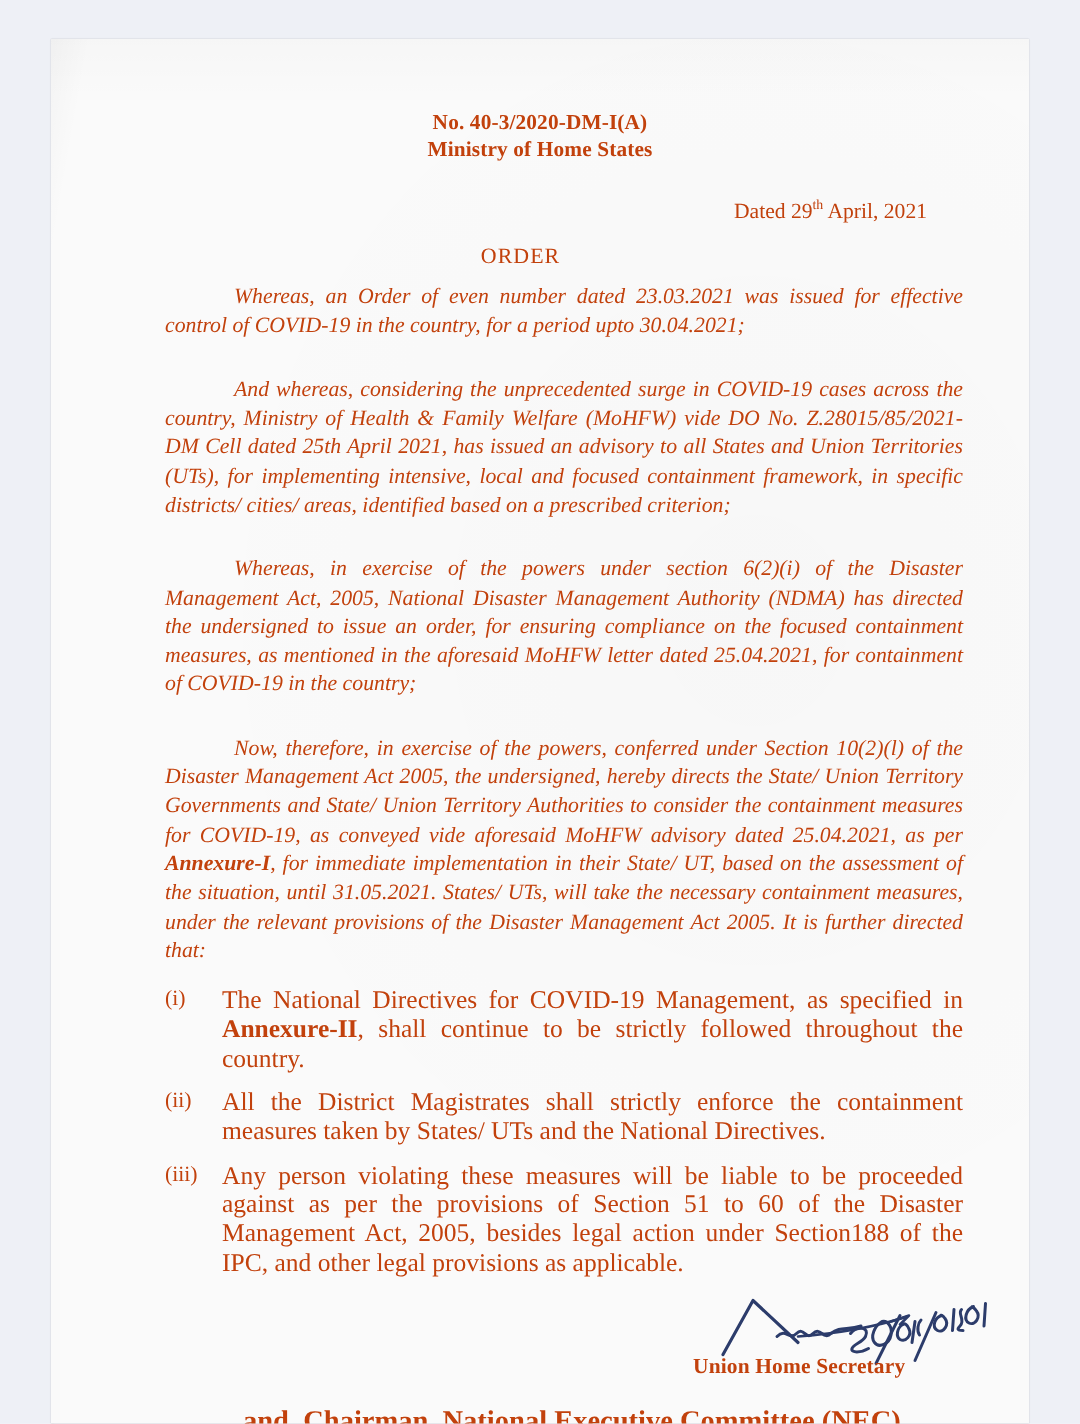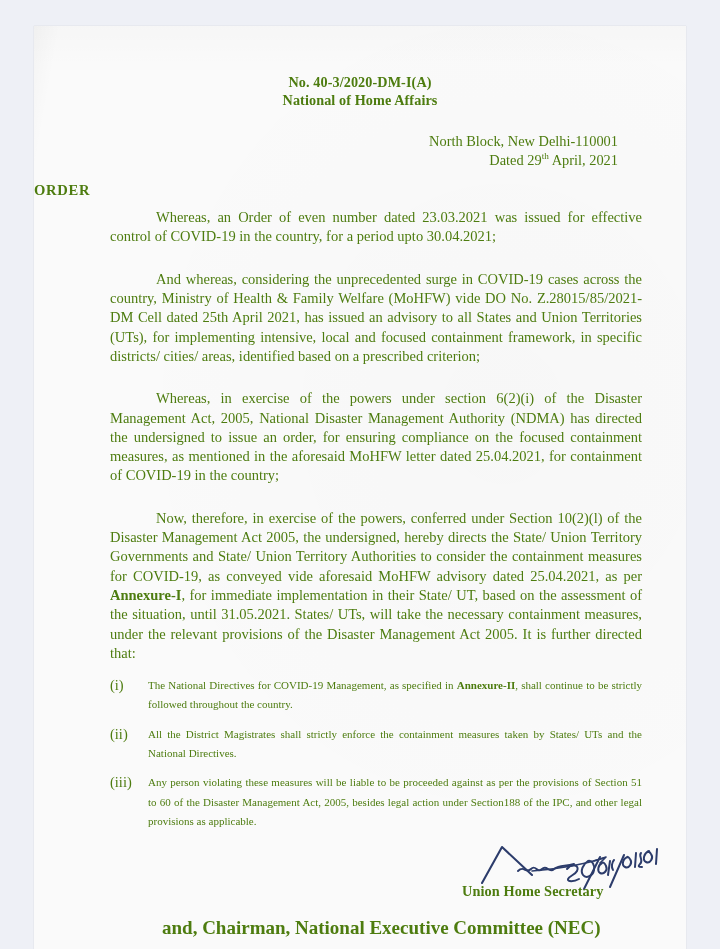--- a/index.html
+++ b/index.html
@@ -50,21 +50,21 @@
     height: 923px;
     background: linear-gradient(90deg, rgba(0,0,0,0.10), rgba(0,0,0,0.00));
   }
 
   .doc-body {
     position: absolute;
     left: 0;
     top: 0;
     width: 652px;
     height: 923px;
-    color: #4d7c0f;
+    color: #c2410c;
   }
 
   
   .ref-head {
     text-align: center;
     font-weight: bold;
     font-size: 14.2px;
     line-height: 17.6px;
     letter-spacing: 0.1px;
     margin: 0;
@@ -80,35 +80,37 @@
     line-height: 19px;
   }
   .addr-block sup {
     font-size: 9.2px;
     vertical-align: super;
     line-height: 0;
     text-align: center;
   }
 
   .order-title {
-    font-weight: bold;
+    text-align: center;
+    font-weight: normal;
     font-size: 14.6px;
     letter-spacing: 0.7px;
     margin-top: 12px;
     padding-right: 26px;
   }
 
   .para {
     font-size: 14.5px;
     line-height: 19.3px;
     text-align: justify;
     text-indent: 46px;
     margin: 0 0 0 0;
     padding: 0 44px 0 76px;
     hyphens: none;
+    font-style: italic;
   }
   .para + .para { margin-top: 23px; }
   .para.p1 { margin-top: 9px; }
   .para b { font-weight: bold; }
 
   
   .clause-list {
     margin-top: 13px;
     padding: 0 44px 0 76px;
   }
@@ -117,21 +119,21 @@
     align-items: flex-start;
     margin-bottom: 10px;
   }
   .clause-marker {
     flex: 0 0 38px;
     font-size: 14.5px;
     line-height: 19.3px;
   }
   .clause-text {
     flex: 1 1 auto;
-    font-size: 11px;
+    font-size: 17px;
     line-height: 19.3px;
     text-align: justify;
   }
   .clause-text b { font-weight: bold; }
 
   
   .sign-area {
     position: relative;
     height: 74px;
     margin-top: 4px;
@@ -186,25 +188,24 @@
 <body>
 
 <div class="scan-backdrop">
   <div class="page-edge-left"></div>
 
   <div class="page-sheet">
     <div class="doc-body">
 
       <div class="ref-head">
         <div>No. 40-3/2020-DM-I(A)</div>
-        <div>National of Home Affairs</div>
+        <div>Ministry of Home States</div>
       </div>
 
       <div class="addr-block">
-        <div>North Block, New Delhi-110001</div>
         <div><span>Dated 29</span><sup>th</sup><span> April, 2021</span></div>
       </div>
 
       <div class="order-title">ORDER</div>
 
       <p class="para p1">Whereas, an Order of even number dated 23.03.2021 was issued for effective control of COVID-19 in the country, for a period upto 30.04.2021;</p>
       <p class="para">And whereas, considering the unprecedented surge in COVID-19 cases across the country, Ministry of Health &amp; Family Welfare (MoHFW) vide DO No. Z.28015/85/2021-DM Cell dated 25th April 2021, has issued an advisory to all States and Union Territories (UTs), for implementing intensive, local and focused containment framework, in specific districts/ cities/ areas, identified based on a prescribed criterion;</p>
       <p class="para">Whereas, in exercise of the powers under section 6(2)(i) of the Disaster Management Act, 2005, National Disaster Management Authority (NDMA) has directed the undersigned to issue an order, for ensuring compliance on the focused containment measures, as mentioned in the aforesaid MoHFW letter dated 25.04.2021, for containment of COVID-19 in the country;</p>
       <p class="para"><span>Now, therefore, in exercise of the powers, conferred under Section 10(2)(l) of the Disaster Management Act 2005, the undersigned, hereby directs the State/ Union Territory Governments and State/ Union Territory Authorities to consider the containment measures for COVID-19, as conveyed vide aforesaid MoHFW advisory dated 25.04.2021, as per </span><b>Annexure-I</b><span>, for immediate implementation in their State/ UT, based on the assessment of the situation, until 31.05.2021. States/ UTs, will take the necessary containment measures, under the relevant provisions of the Disaster Management Act 2005. It is further directed that:</span></p>
 

